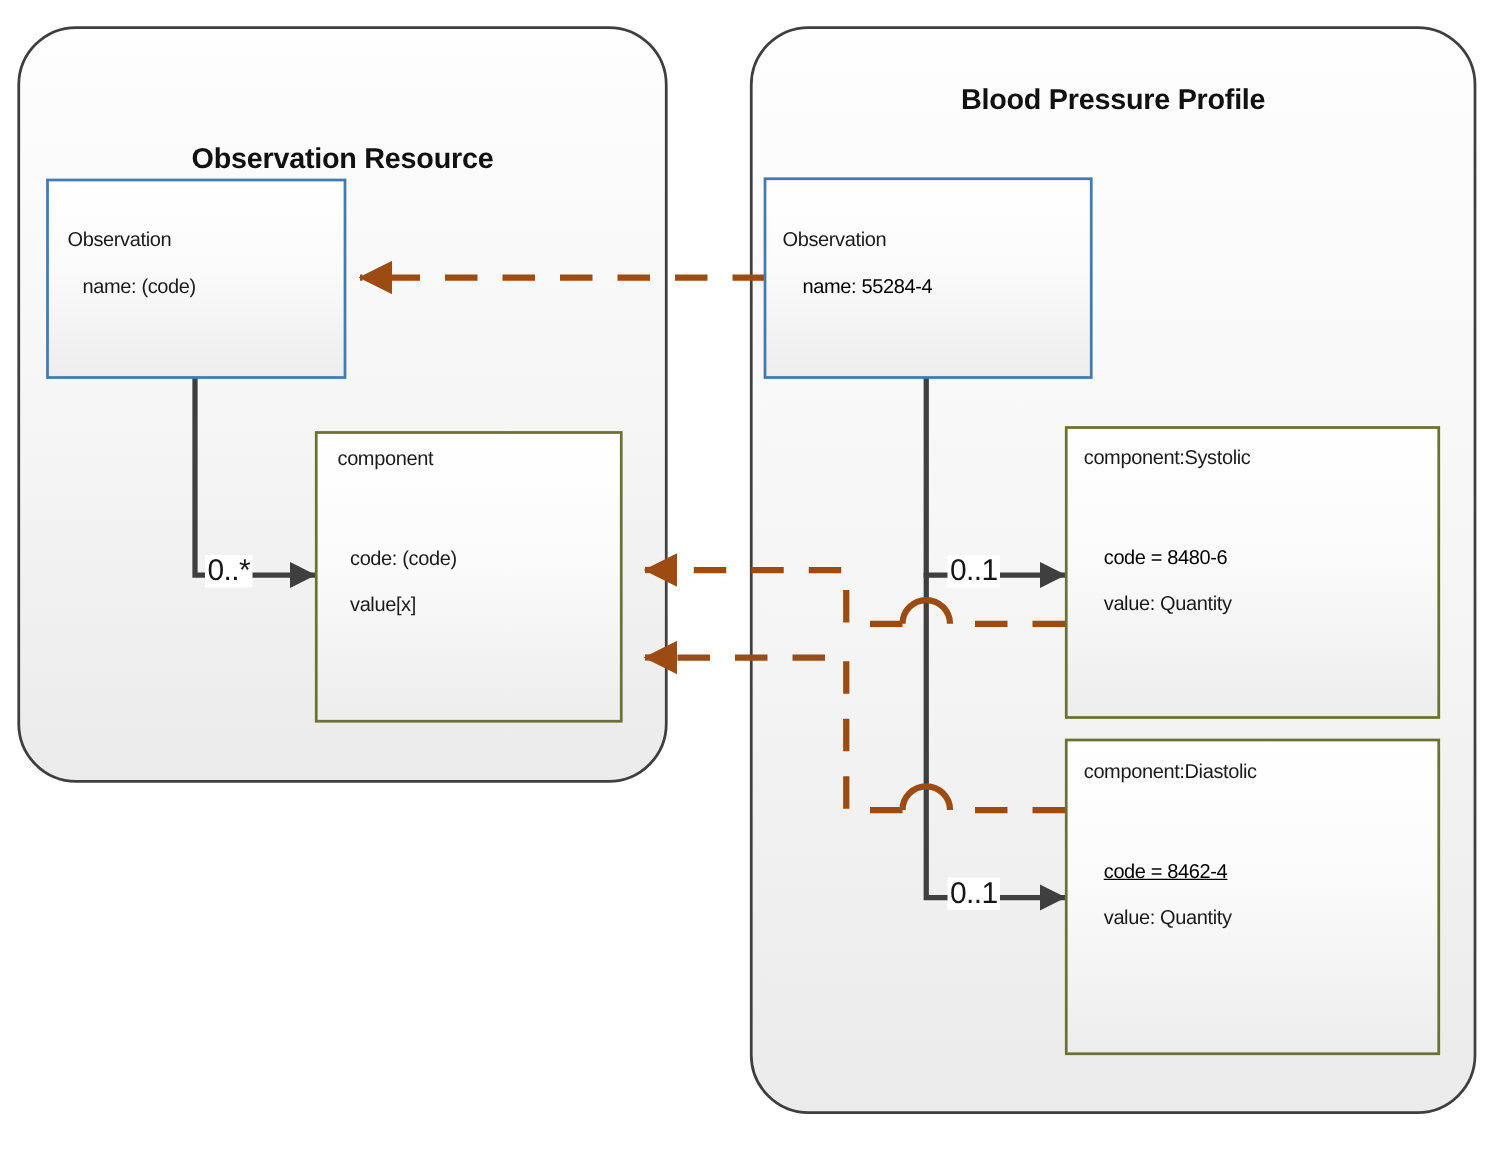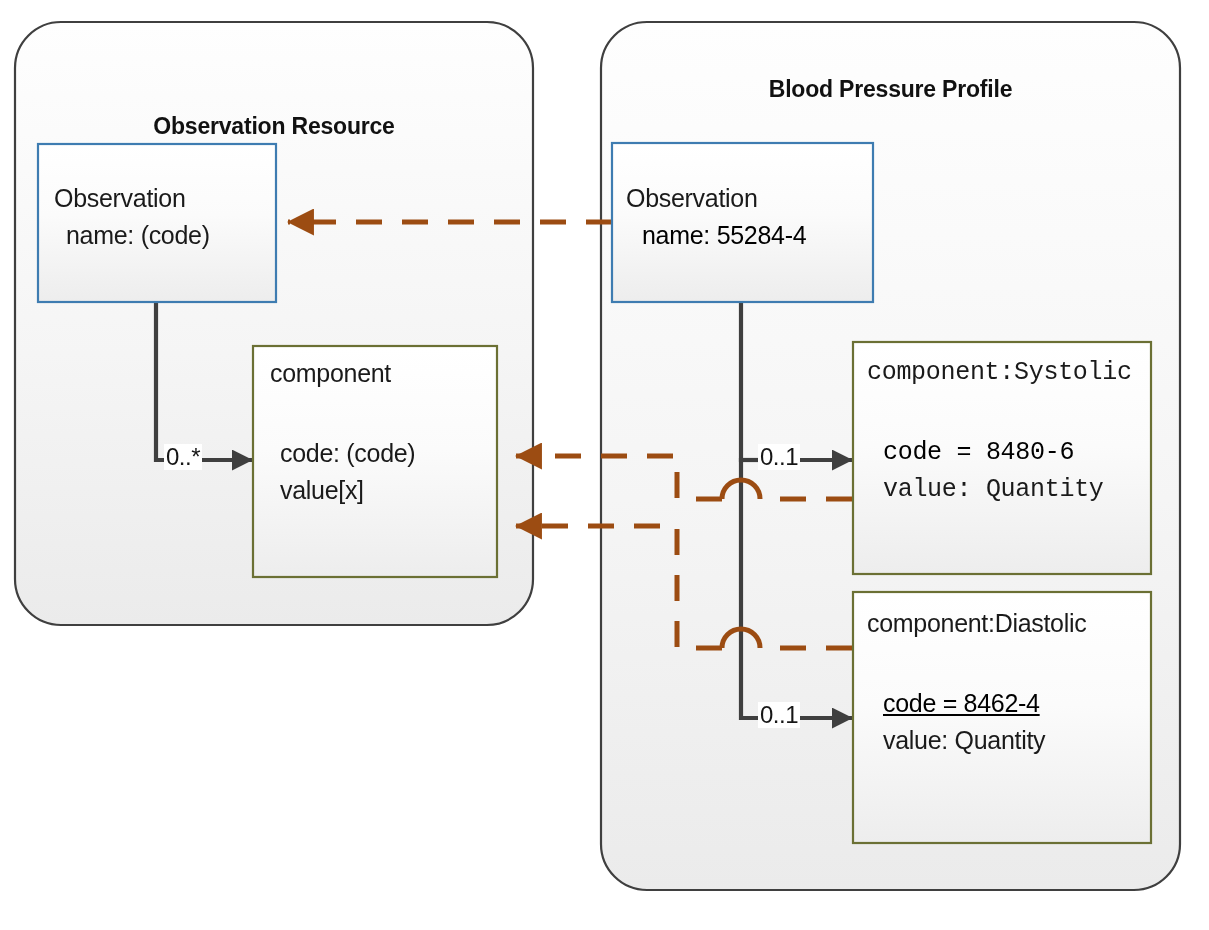--- a/index.html
+++ b/index.html
@@ -37,21 +37,21 @@
     text-align: center;
   }
   .node {
     position: absolute;
     box-sizing: border-box;
     overflow: hidden;
   }
   .node .line {
     position: absolute;
     white-space: nowrap;
-    font-size: 25px;
+    font-size: 16px;
     color: #1a1a1a;
     letter-spacing: -0.3px;
     text-align: center;
   }
   .node .line.purple {
     color: #000000;
   }
   .mult {
     position: absolute;
     background: #ffffff;
@@ -127,39 +127,39 @@
 
     <rect x="612" y="143" width="261" height="159" fill="url(#boxGrad)" stroke="#3e7cb1" stroke-width="2.2"></rect>
 
     <rect x="853" y="342" width="298" height="232" fill="url(#boxGrad)" stroke="#6b7034" stroke-width="2.2"></rect>
 
     <rect x="853" y="592" width="298" height="251" fill="url(#boxGrad)" stroke="#6b7034" stroke-width="2.2"></rect>
   </svg>
 
   <div class="panel-title" style="left:15px; top:74px; width:518px;margin-top:39px;">Observation Resource</div>
 
-  <div class="panel-title" style="left:601px; top:76px; width:579px;">Blood Pressure Profile</div>
+  <div class="panel-title" style="left:601px; top:66px; width:579px;">Blood Pressure Profile</div>
 
   <div class="node" style="left:38px; top:144px; width:238px; height:158px;">
     <div class="line" style="left:16px; top:40px;">Observation</div>
     <div class="line" style="left:28px; top:77px;">name: (code)</div>
   </div>
 
   <div class="node" style="left:253px; top:346px; width:244px; height:231px;">
     <div class="line" style="left:17px; top:13px;">component</div>
     <div class="line" style="left:27px; top:93px;">code: (code)</div>
     <div class="line" style="left:27px; top:130px;">value[x]</div>
   </div>
 
   <div class="node" style="left:612px; top:143px; width:261px; height:159px;">
     <div class="line" style="left:14px; top:41px;">Observation</div>
     <div class="line purple" style="left:30px; top:78px;">name: 55284-4</div>
   </div>
 
-  <div class="node" style="left:853px; top:342px; width:298px; height:182px;font-family:Liberation Mono, monospace;">
+  <div class="node" style="left:853px; top:342px; width:298px; height:182px;">
     <div class="line" style="left:14px; top:16px;">component:Systolic</div>
     <div class="line purple" style="left:30px; top:96px;">code = 8480-6</div>
     <div class="line" style="left:30px; top:133px;">value: Quantity</div>
   </div>
 
   <div class="node" style="left:853px; top:592px; width:343px; height:251px;">
     <div class="line" style="left:14px; top:17px;">component:Diastolic</div>
     <div class="line purple" style="left:30px; top:97px;text-decoration:underline;">code = 8462-4</div>
     <div class="line" style="left:30px; top:134px;">value: Quantity</div>
   </div>

